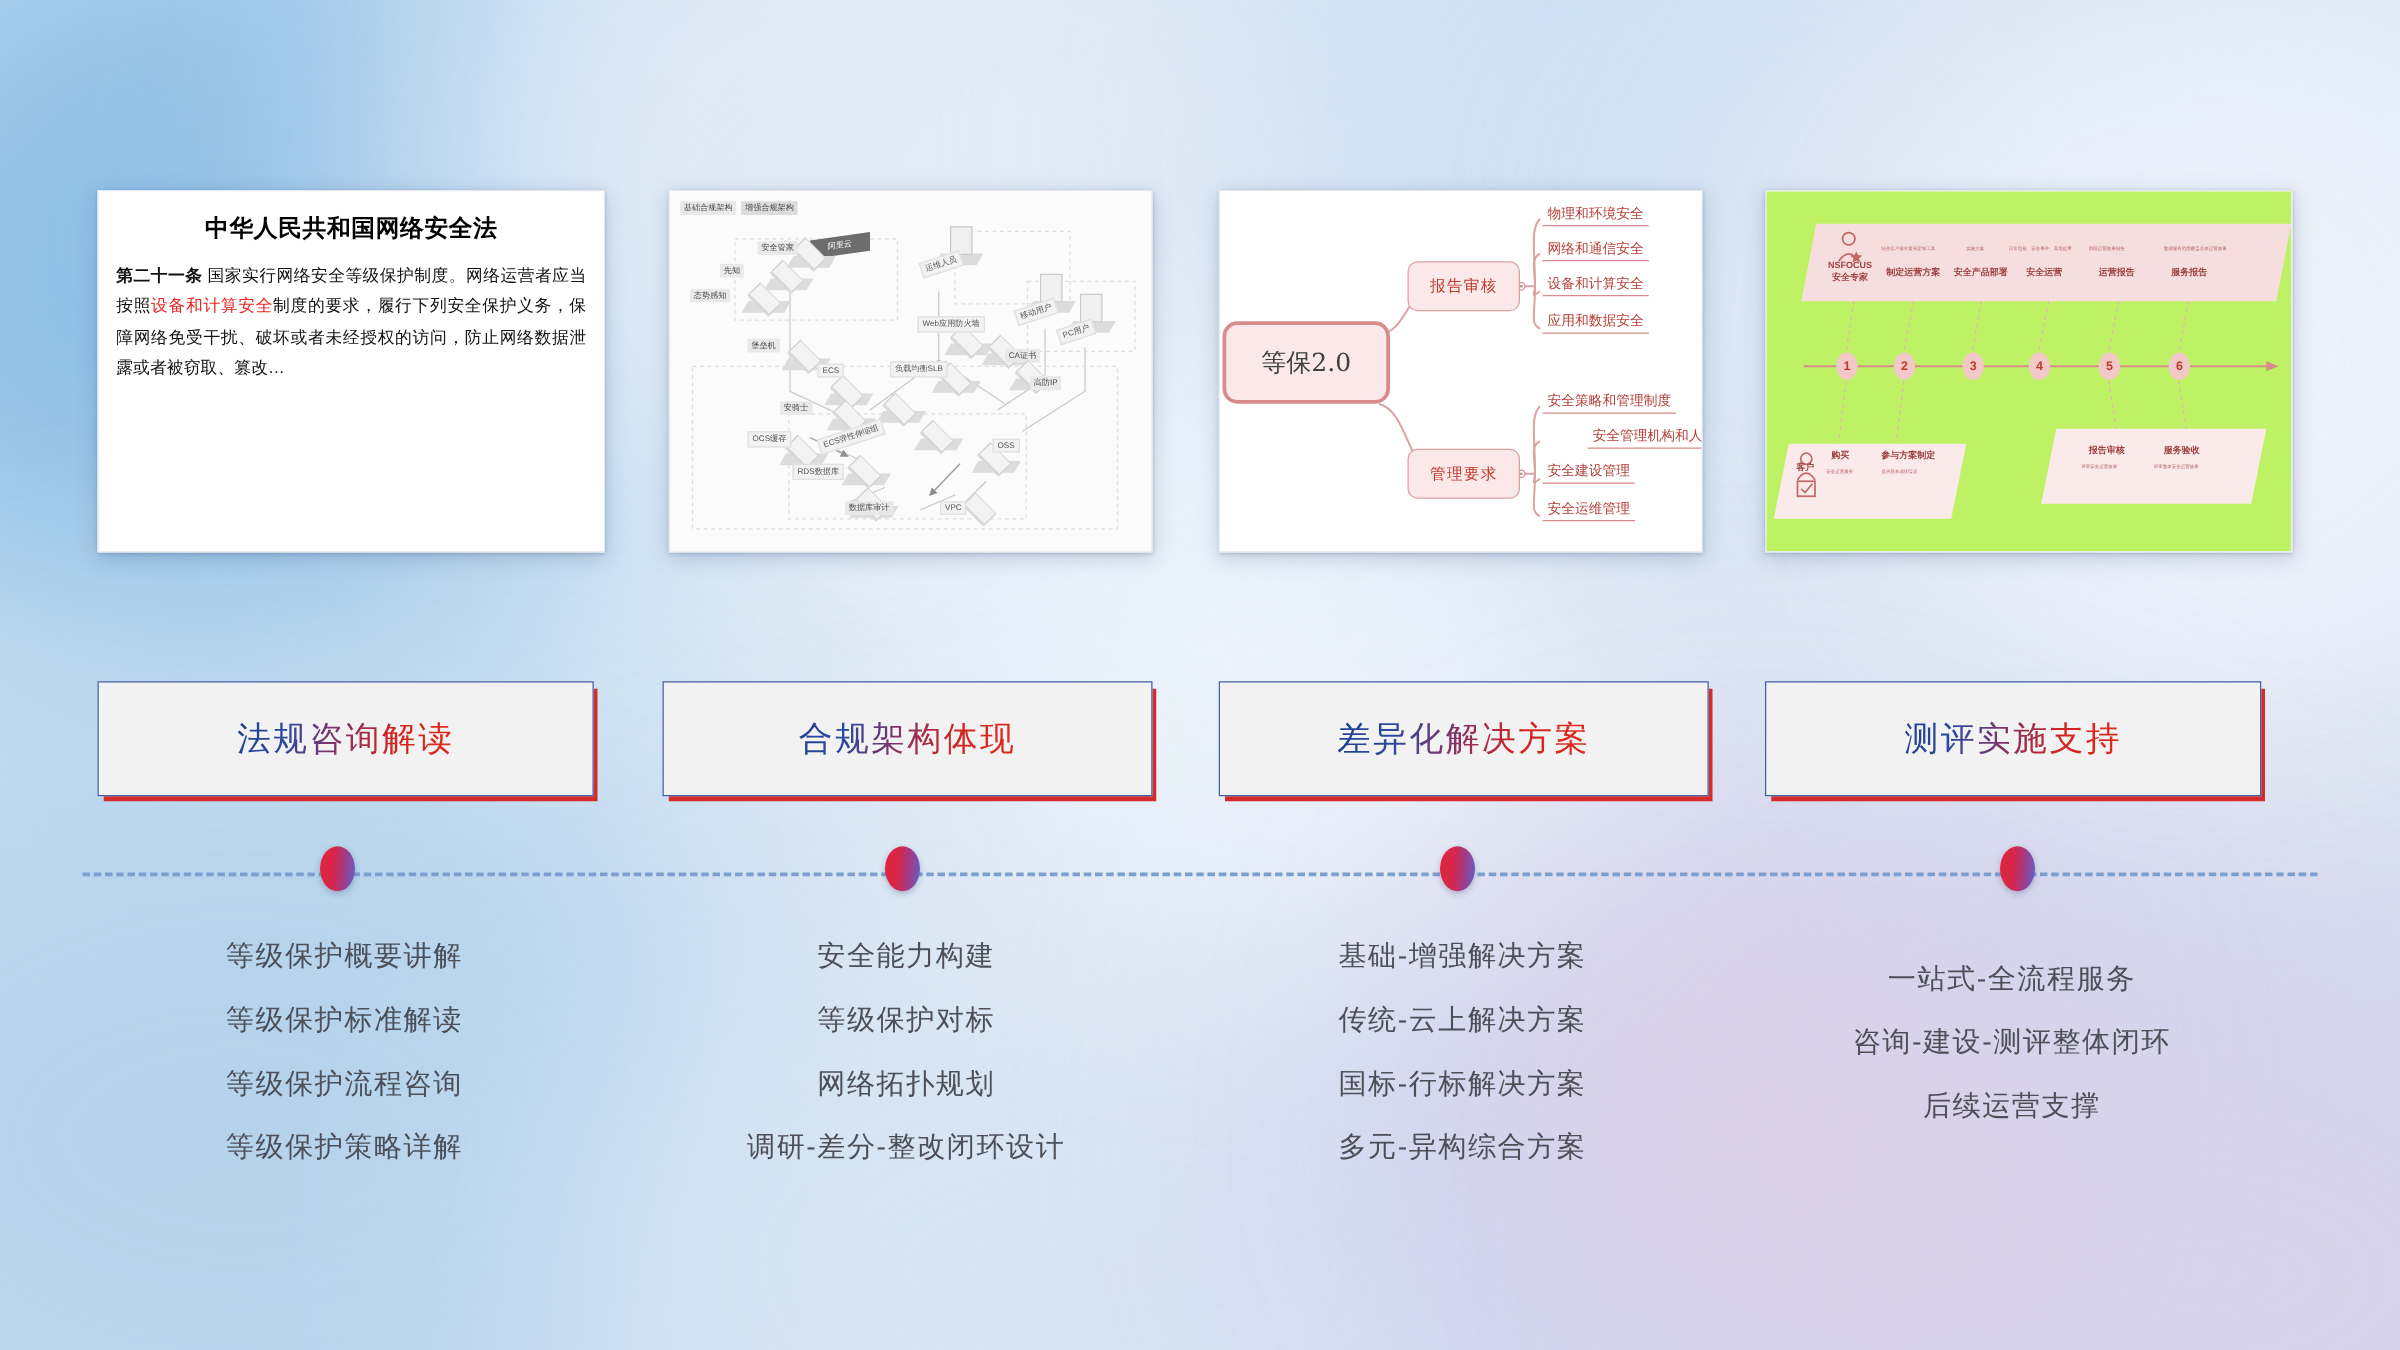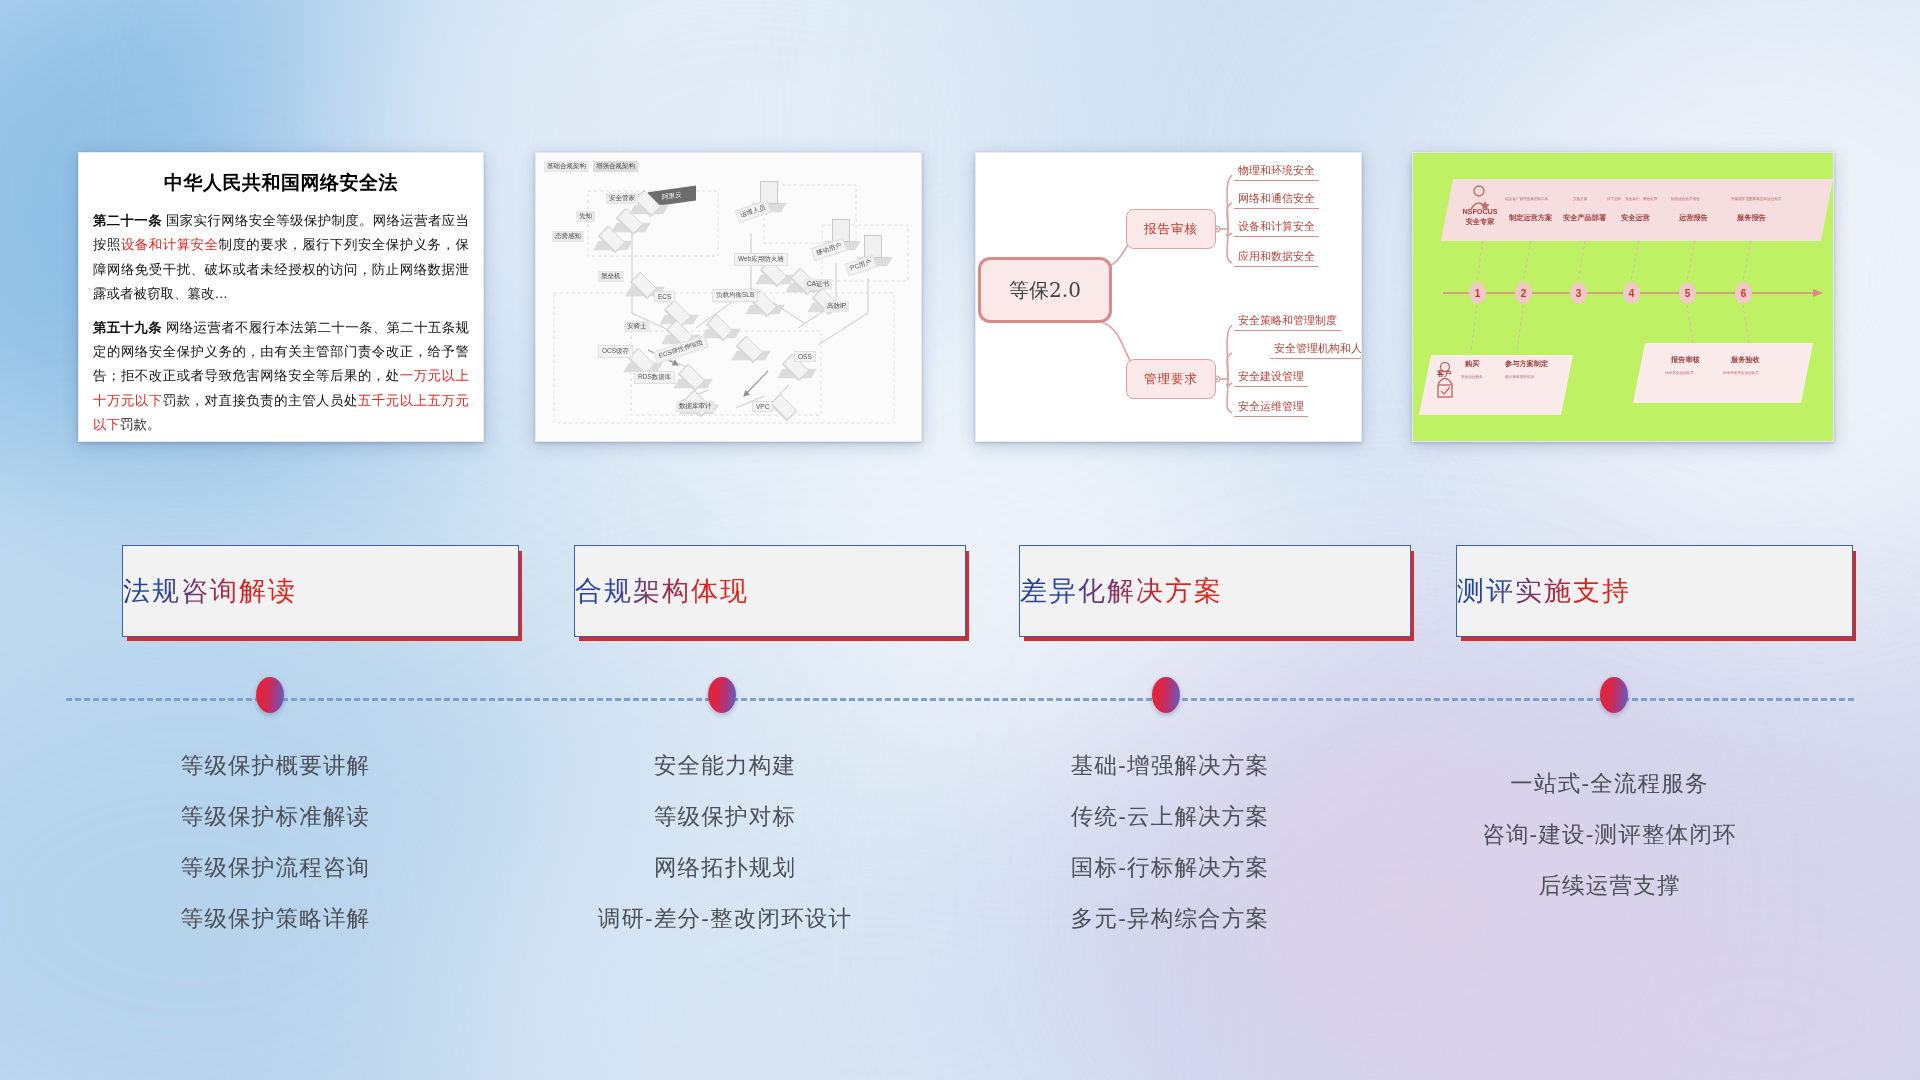--- a/index.html
+++ b/index.html
@@ -95,21 +95,21 @@
     display:flex;align-items:center;justify-content:center;
   }
   .nsf svg{position:absolute;inset:0;}
 
   
   #heads{position:absolute;z-index:2;top:545px;left:0;width:1920px;height:105px;}
   .headbox{
     position:absolute;top:0;height:90px;background:#f2f2f2;
     border:1.5px solid #3f5fa8;
     box-shadow:4px 5px 0 -1px #d62b2b;
-    display:flex;align-items:center;margin-left:44px;
+    display:flex;align-items:center;justify-content:center;
   }
   .headbox .ht{
     font-size:27px;font-weight:500;letter-spacing:2px;
     background:linear-gradient(100deg,#1f3f8f 0%,#2b49a0 22%,#8a3060 48%,#d4241f 72%,#e02a1e 100%);
     -webkit-background-clip:text;background-clip:text;color:transparent;
     -webkit-text-fill-color:transparent;
     font-family:"DejaVu Sans","Liberation Sans",sans-serif;
   }
 
   
@@ -151,23 +151,20 @@
   <div class="bg-blob b11"></div>
 </div>
 
 <div id="cards">
 
   <div class="card" id="card1" style="left:78px;width:404px;height:288px;">
     <div class="card-inner">
       <div class="law-title">中华人民共和国网络安全法</div>
       <div class="law-p">
         <b>第二十一条</b><span> 国家实行网络安全等级保护制度。网络运营者应当按照</span><span class="red">设备和计算安全</span><span>制度的要求，履行下列安全保护义务，保障网络免受干扰、破坏或者未经授权的访问，防止网络数据泄露或者被窃取、篡改…</span>
-      </div>
-      <div class="law-p">
-        <b>第五十九条</b><span>  网络运营者不履行本法第二十一条、第二十五条规定的网络安全保护义务的，由有关主管部门责令改正，给予警告；拒不改正或者导致危害网络安全等后果的，处</span><span class="red">一万元以上十万元以下</span><span>罚款，对直接负责的主管人员处</span><span class="red">五千元以上五万元以下</span><span>罚款。</span>
       </div>
     </div>
   </div>
 
   <div class="card" id="card2" style="left:535px;width:385px;height:288px;">
     <div class="card-inner arch">
       <svg viewBox="0 0 385 288" width="385" height="288">
         <g stroke="#c8c8c8" stroke-width="1" fill="none">
           <path d="M96 70 L96 160 L160 190"></path>
           <path d="M215 80 L215 135 L160 175"></path>

